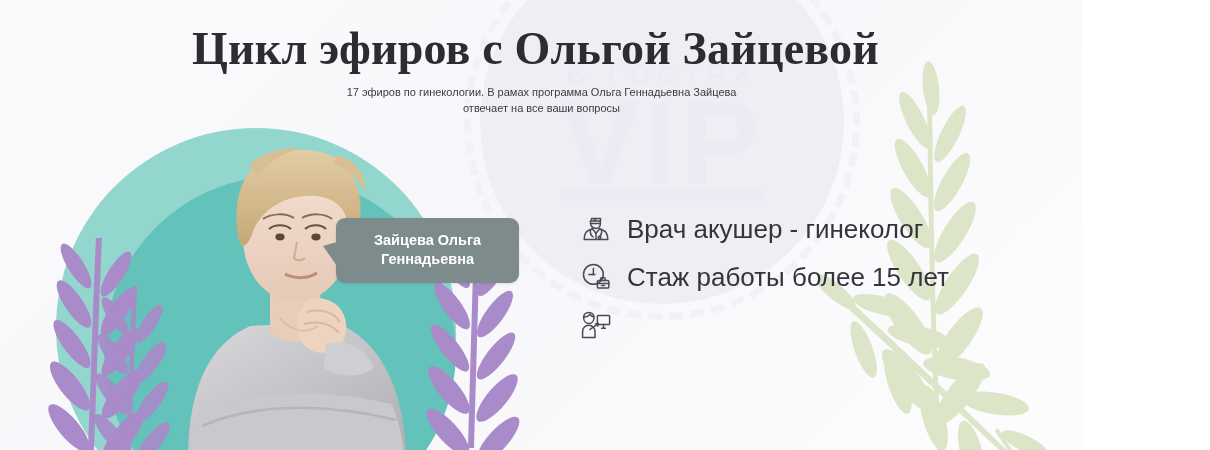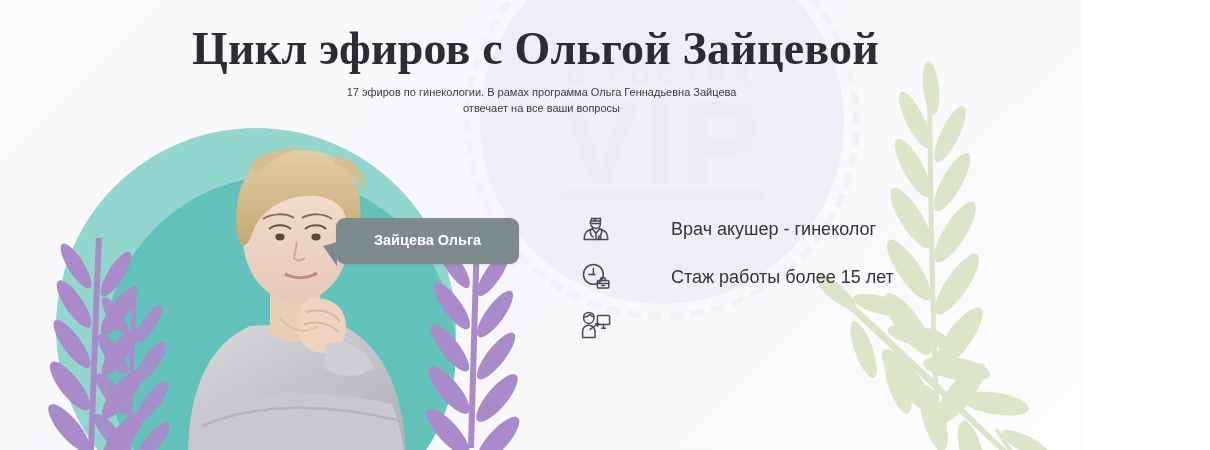--- a/index.html
+++ b/index.html
@@ -192,24 +192,23 @@
     display: block;
     width: 36px;
     height: 36px;
     stroke: #4a4a52;
     stroke-width: 1.5;
     fill: none;
     stroke-linecap: round;
     stroke-linejoin: round;
   }
   .feature-label {
-    font-size: 18px;
+    font-size: 26px;
     color: #34343b;
     white-space: nowrap;
-    margin-left: 44px;
   }
 </style>
 </head>
 <body>
 
 <div id="banner">
 
   <div class="wm-wrap">
     <div class="wm-ring"></div>
     <div class="wm-disc"></div>
@@ -367,20 +366,21 @@
       <path d="M196 258 C216 252 236 262 244 282 C230 292 208 292 194 282 Z" fill="#cfcfd3"></path>
 
       <circle cx="216" cy="170" r="5" fill="none" stroke="#b98e6a" stroke-width="2"></circle>
 
       <path d="M150 232 C162 246 176 248 188 240" stroke="#d7c199" stroke-width="1.6" fill="none"></path>
     </svg>
   </div>
 
   <div class="name-badge">
     <div>Зайцева Ольга</div>
+    <div>Геннадьевна</div>
   </div>
 
   <div class="title">Цикл эфиров с Ольгой Зайцевой</div>
   <div class="subtitle">17 эфиров по гинекологии. В рамах программа Ольга Геннадьевна Зайцева отвечает на все ваши вопросы</div>
 
   <div class="features">
 
     <div class="feature-row">
       <span class="feature-icon">
         <svg viewBox="0 0 36 36">

